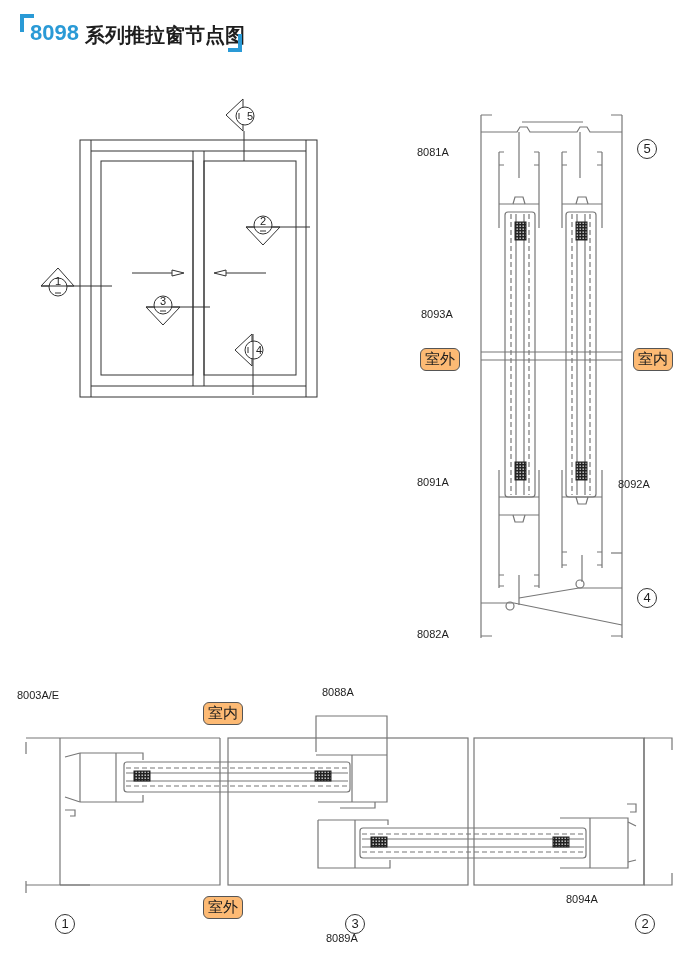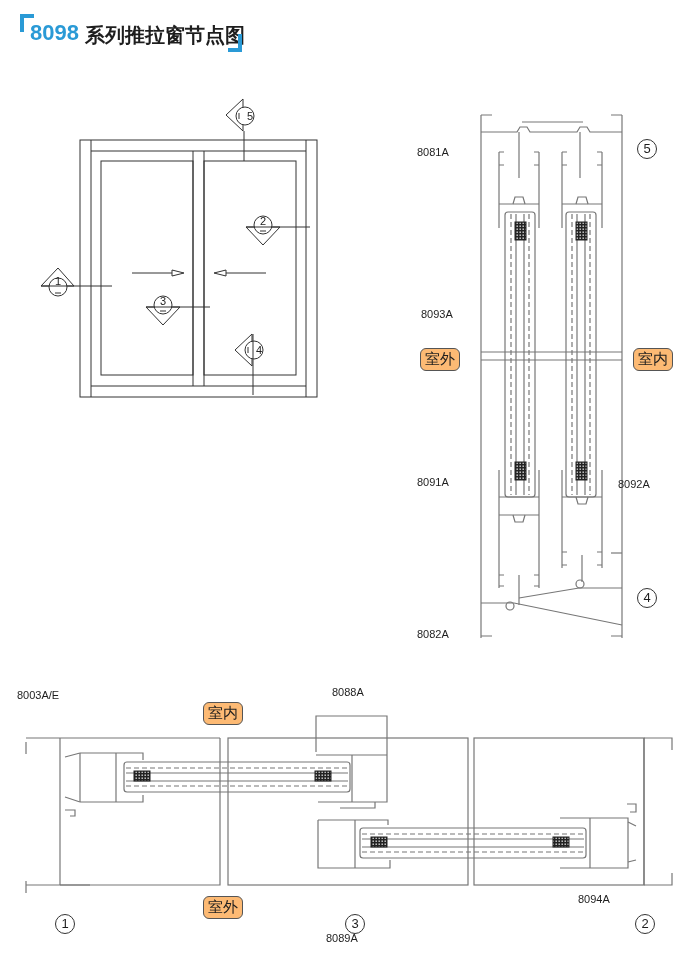--- a/index.html
+++ b/index.html
@@ -221,20 +221,20 @@
 <span class="lbl" style="left:421px; top:308px;">8093A</span>
 <span class="lbl" style="left:417px; top:476px;">8091A</span>
 <span class="lbl" style="left:618px; top:478px;text-align:center;">8092A</span>
 <span class="lbl" style="left:417px; top:616px;margin-top:12px;">8082A</span>
 <span class="room" style="left:420px; top:348px;">室外</span>
 <span class="room" style="left:633px; top:348px;">室内</span>
 <span class="circ" style="left:637px; top:139px;">5</span>
 <span class="circ" style="left:637px; top:588px;">4</span>
 
 <span class="lbl" style="left:17px; top:689px;text-align:center;">8003A/E</span>
-<span class="lbl" style="left:332px; top:686px;text-align:center;">8088A</span>
+<span class="lbl" style="left:322px; top:686px;text-align:center;">8088A</span>
 <span class="lbl" style="left:326px; top:932px;">8089A</span>
-<span class="lbl" style="left:578px; top:893px;">8094A</span>
+<span class="lbl" style="left:566px; top:893px;">8094A</span>
 <span class="room" style="left:203px; top:702px;">室内</span>
 <span class="room" style="left:203px; top:896px;">室外</span>
 <span class="circ" style="left:55px; top:914px;">1</span>
 <span class="circ" style="left:345px; top:914px;">3</span>
 <span class="circ" style="left:635px; top:914px;">2</span>
 
 </body></html>

